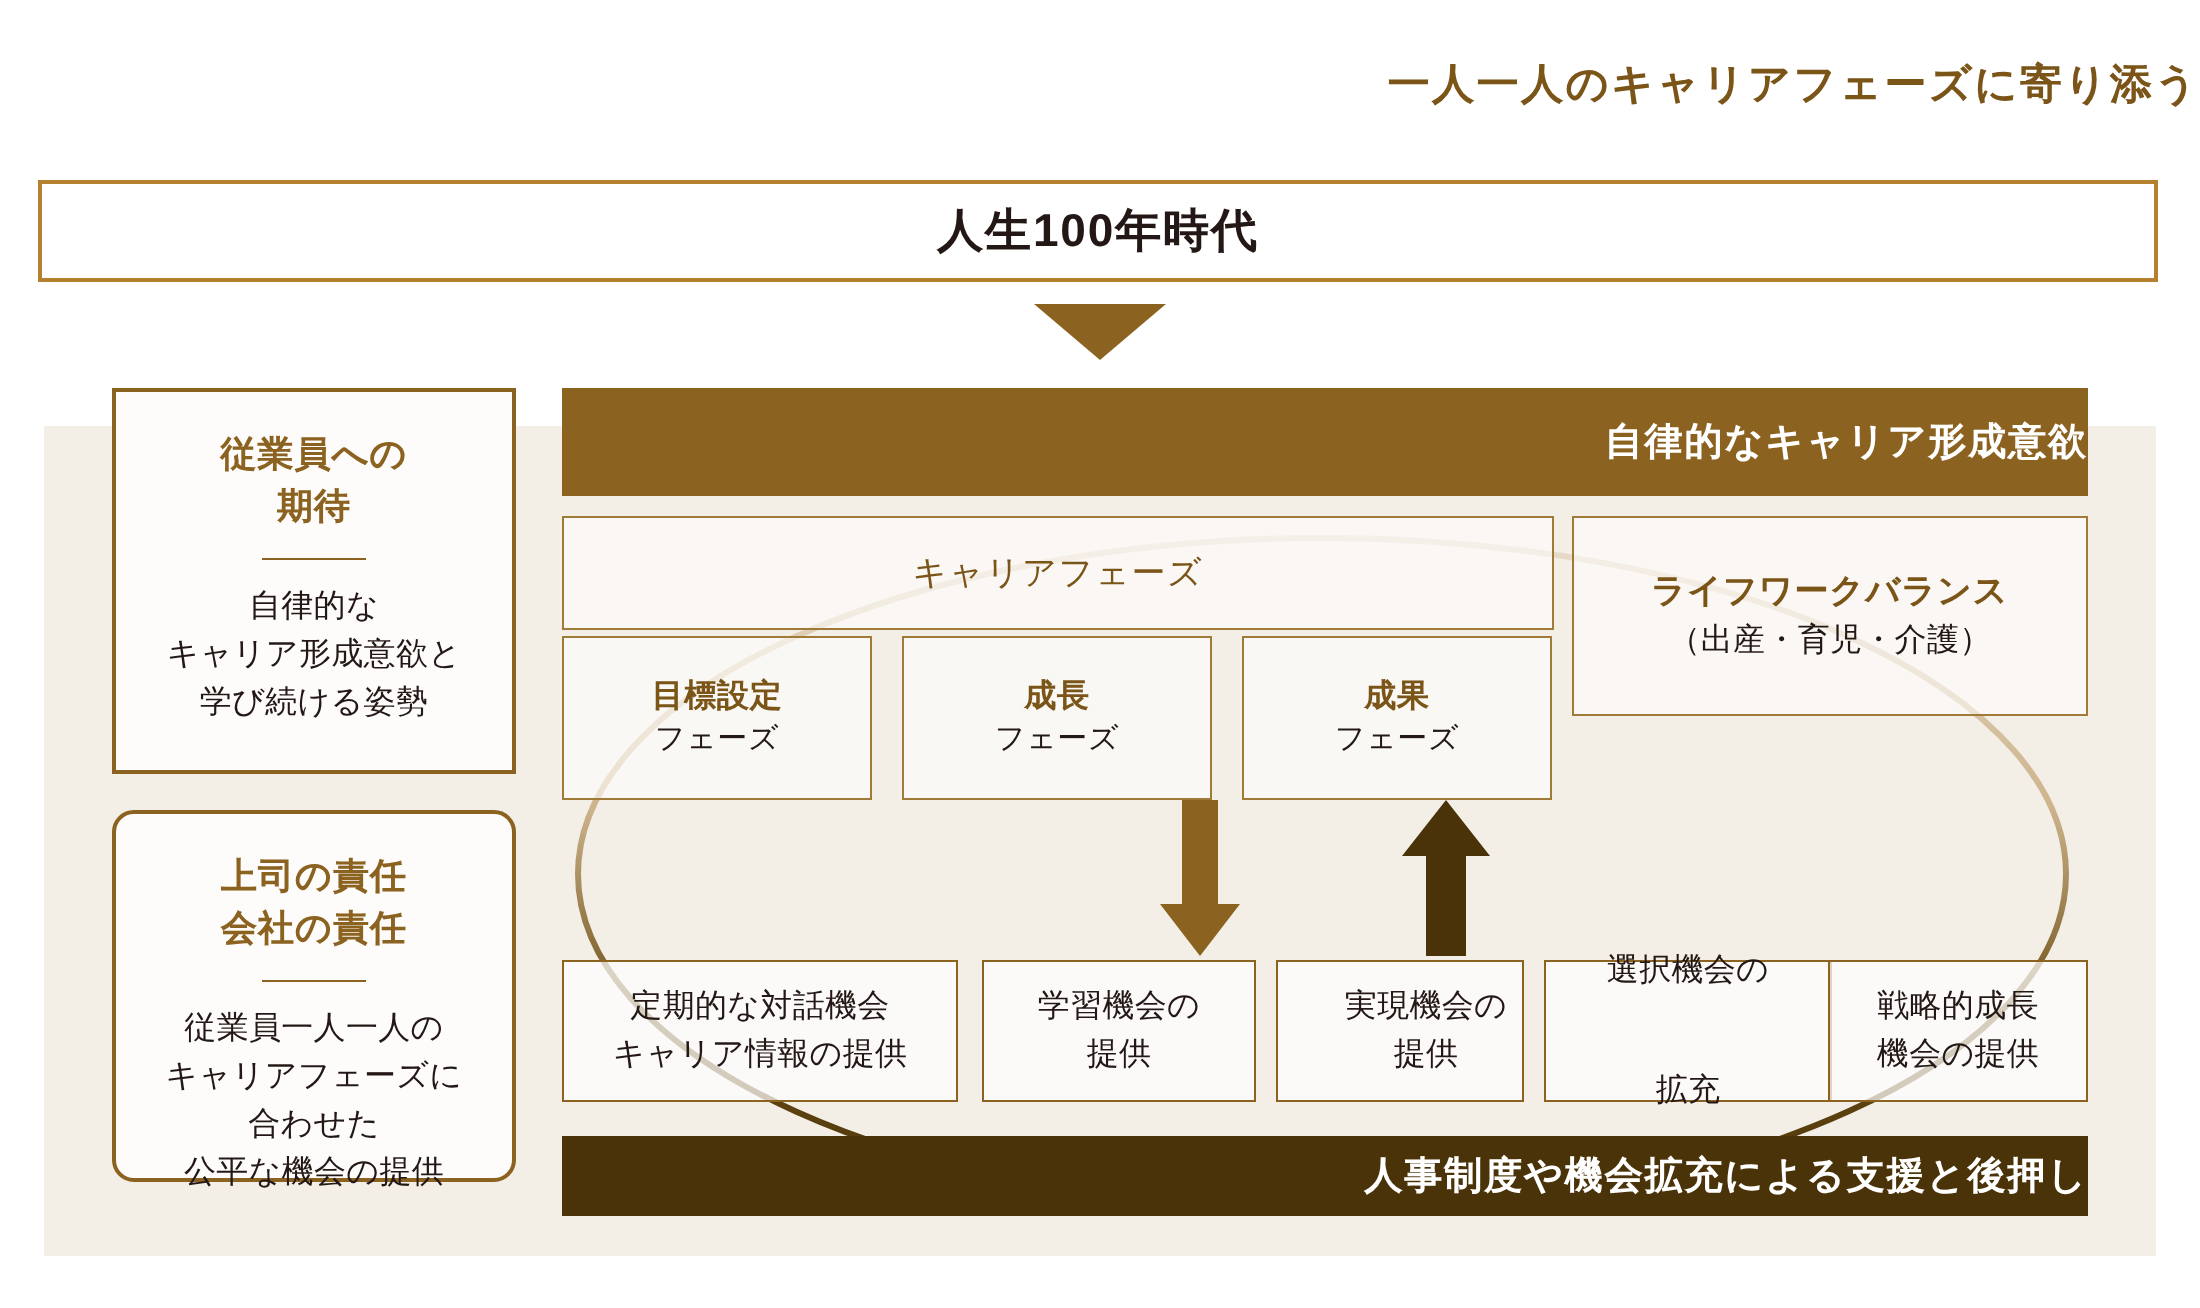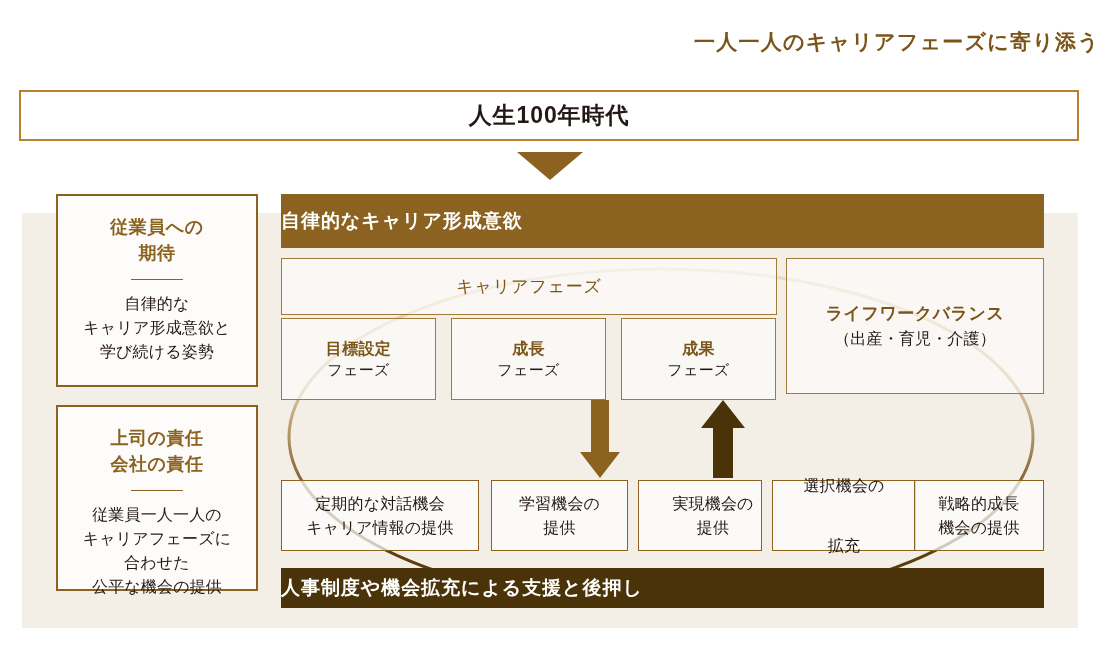--- a/index.html
+++ b/index.html
@@ -94,21 +94,21 @@
   .side-card {
     position: absolute;
     left: 56px;
     width: 202px;
     border: 2px solid #8b6220;
     background: #fdfcfa;
     box-sizing: border-box;
     text-align: center;
   }
   .side-card.card-a { top: 194px; height: 193px; }
-  .side-card.card-b { top: 405px; height: 186px; }
+  .side-card.card-b { top: 405px; height: 186px; border-radius: 11px; }
 
   .side-card-title {
     margin-top: 18px;
     font-size: 18px;
     font-weight: bold;
     line-height: 1.45;
     color: #8b6220;
     letter-spacing: 0.03em;
   }
   .side-divider {
@@ -125,21 +125,21 @@
   }
 
   
   .banner {
     position: absolute;
     left: 281px;
     width: 763px;
     box-sizing: border-box;
     display: flex;
     align-items: center;
-    justify-content: flex-start;
+    justify-content: flex-end;
     color: #ffffff;
     font-weight: bold;
     letter-spacing: 0.05em;
   }
   .banner-top {
     top: 194px;
     height: 54px;
     background: #8b6220;
     font-size: 19px;
   }
@@ -198,21 +198,21 @@
   .phase-box.p0 { left: 281px; }
   .phase-box.p1 { left: 451px; }
   .phase-box.p2 { left: 621px; }
 
   
   .lwb-box {
     position: absolute;
     left: 786px;
     top: 258px;
     width: 258px;
-    height: 136px;
+    height: 100px;
     border: 1px solid #a07a37;
     background: rgba(255,255,255,0.55);
     box-sizing: border-box;
     display: flex;
     flex-direction: column;
     align-items: center;
     justify-content: center;
     line-height: 1.5;
   }
   .lwb-box .l1 {

